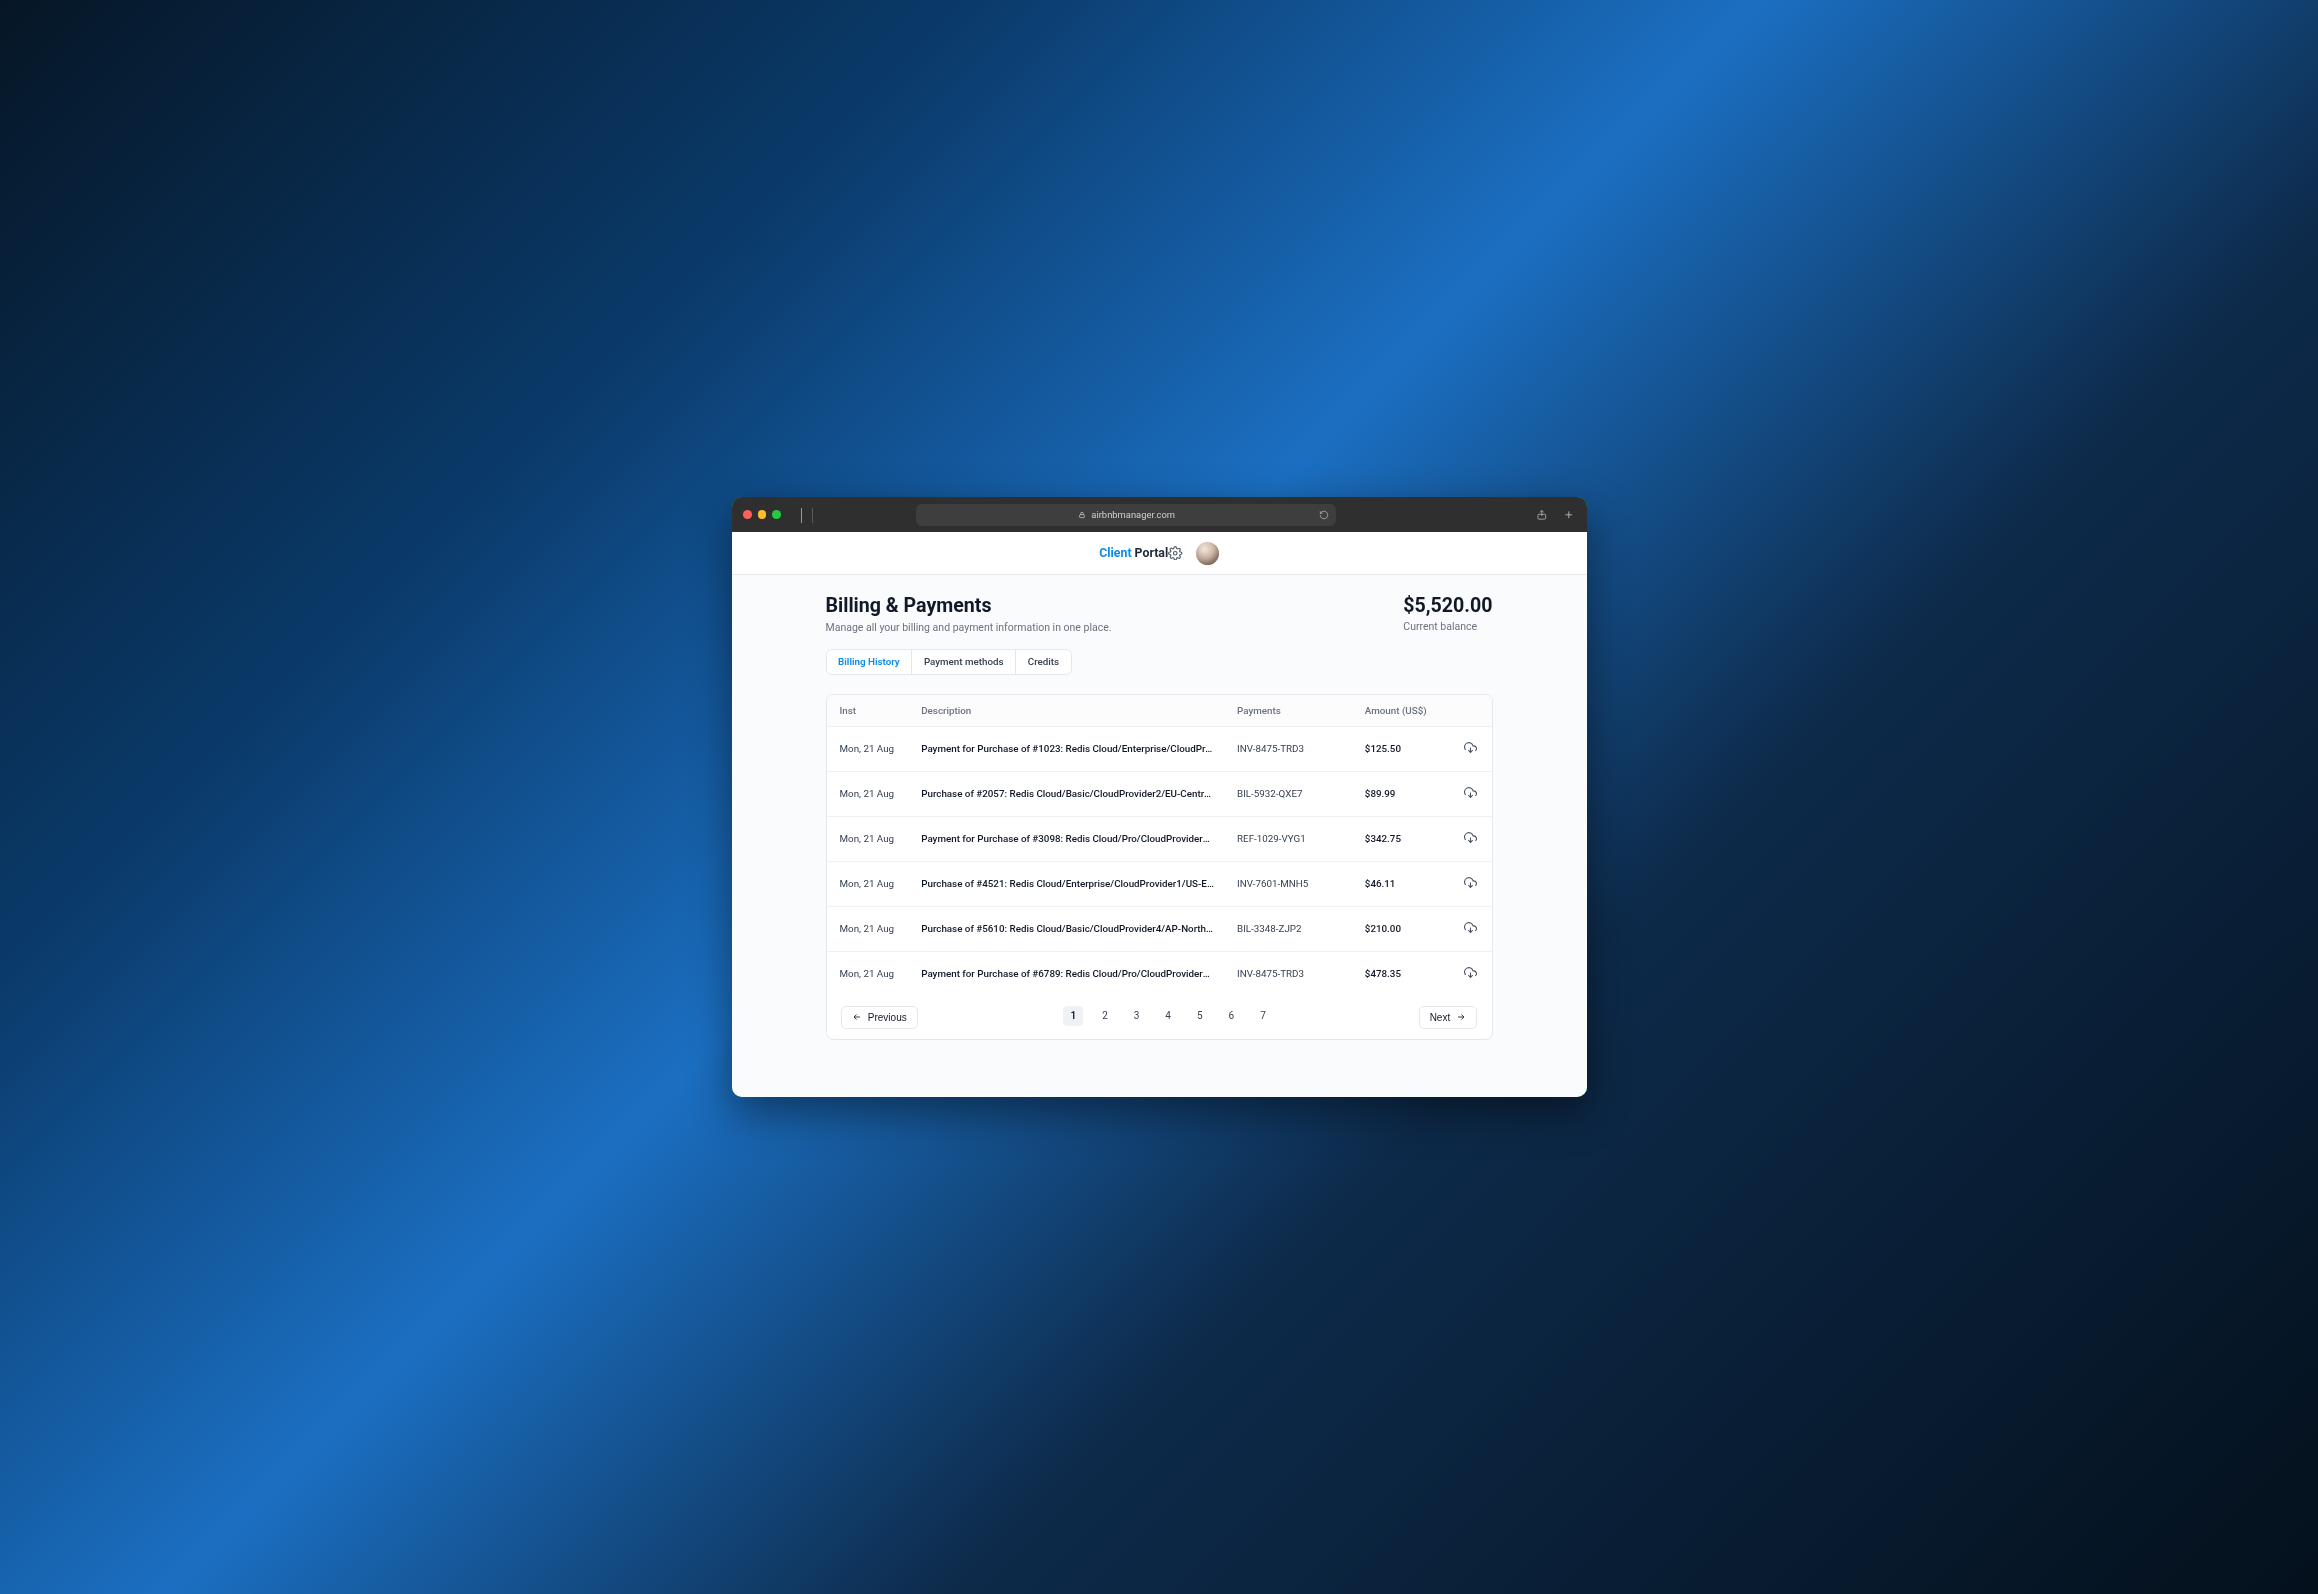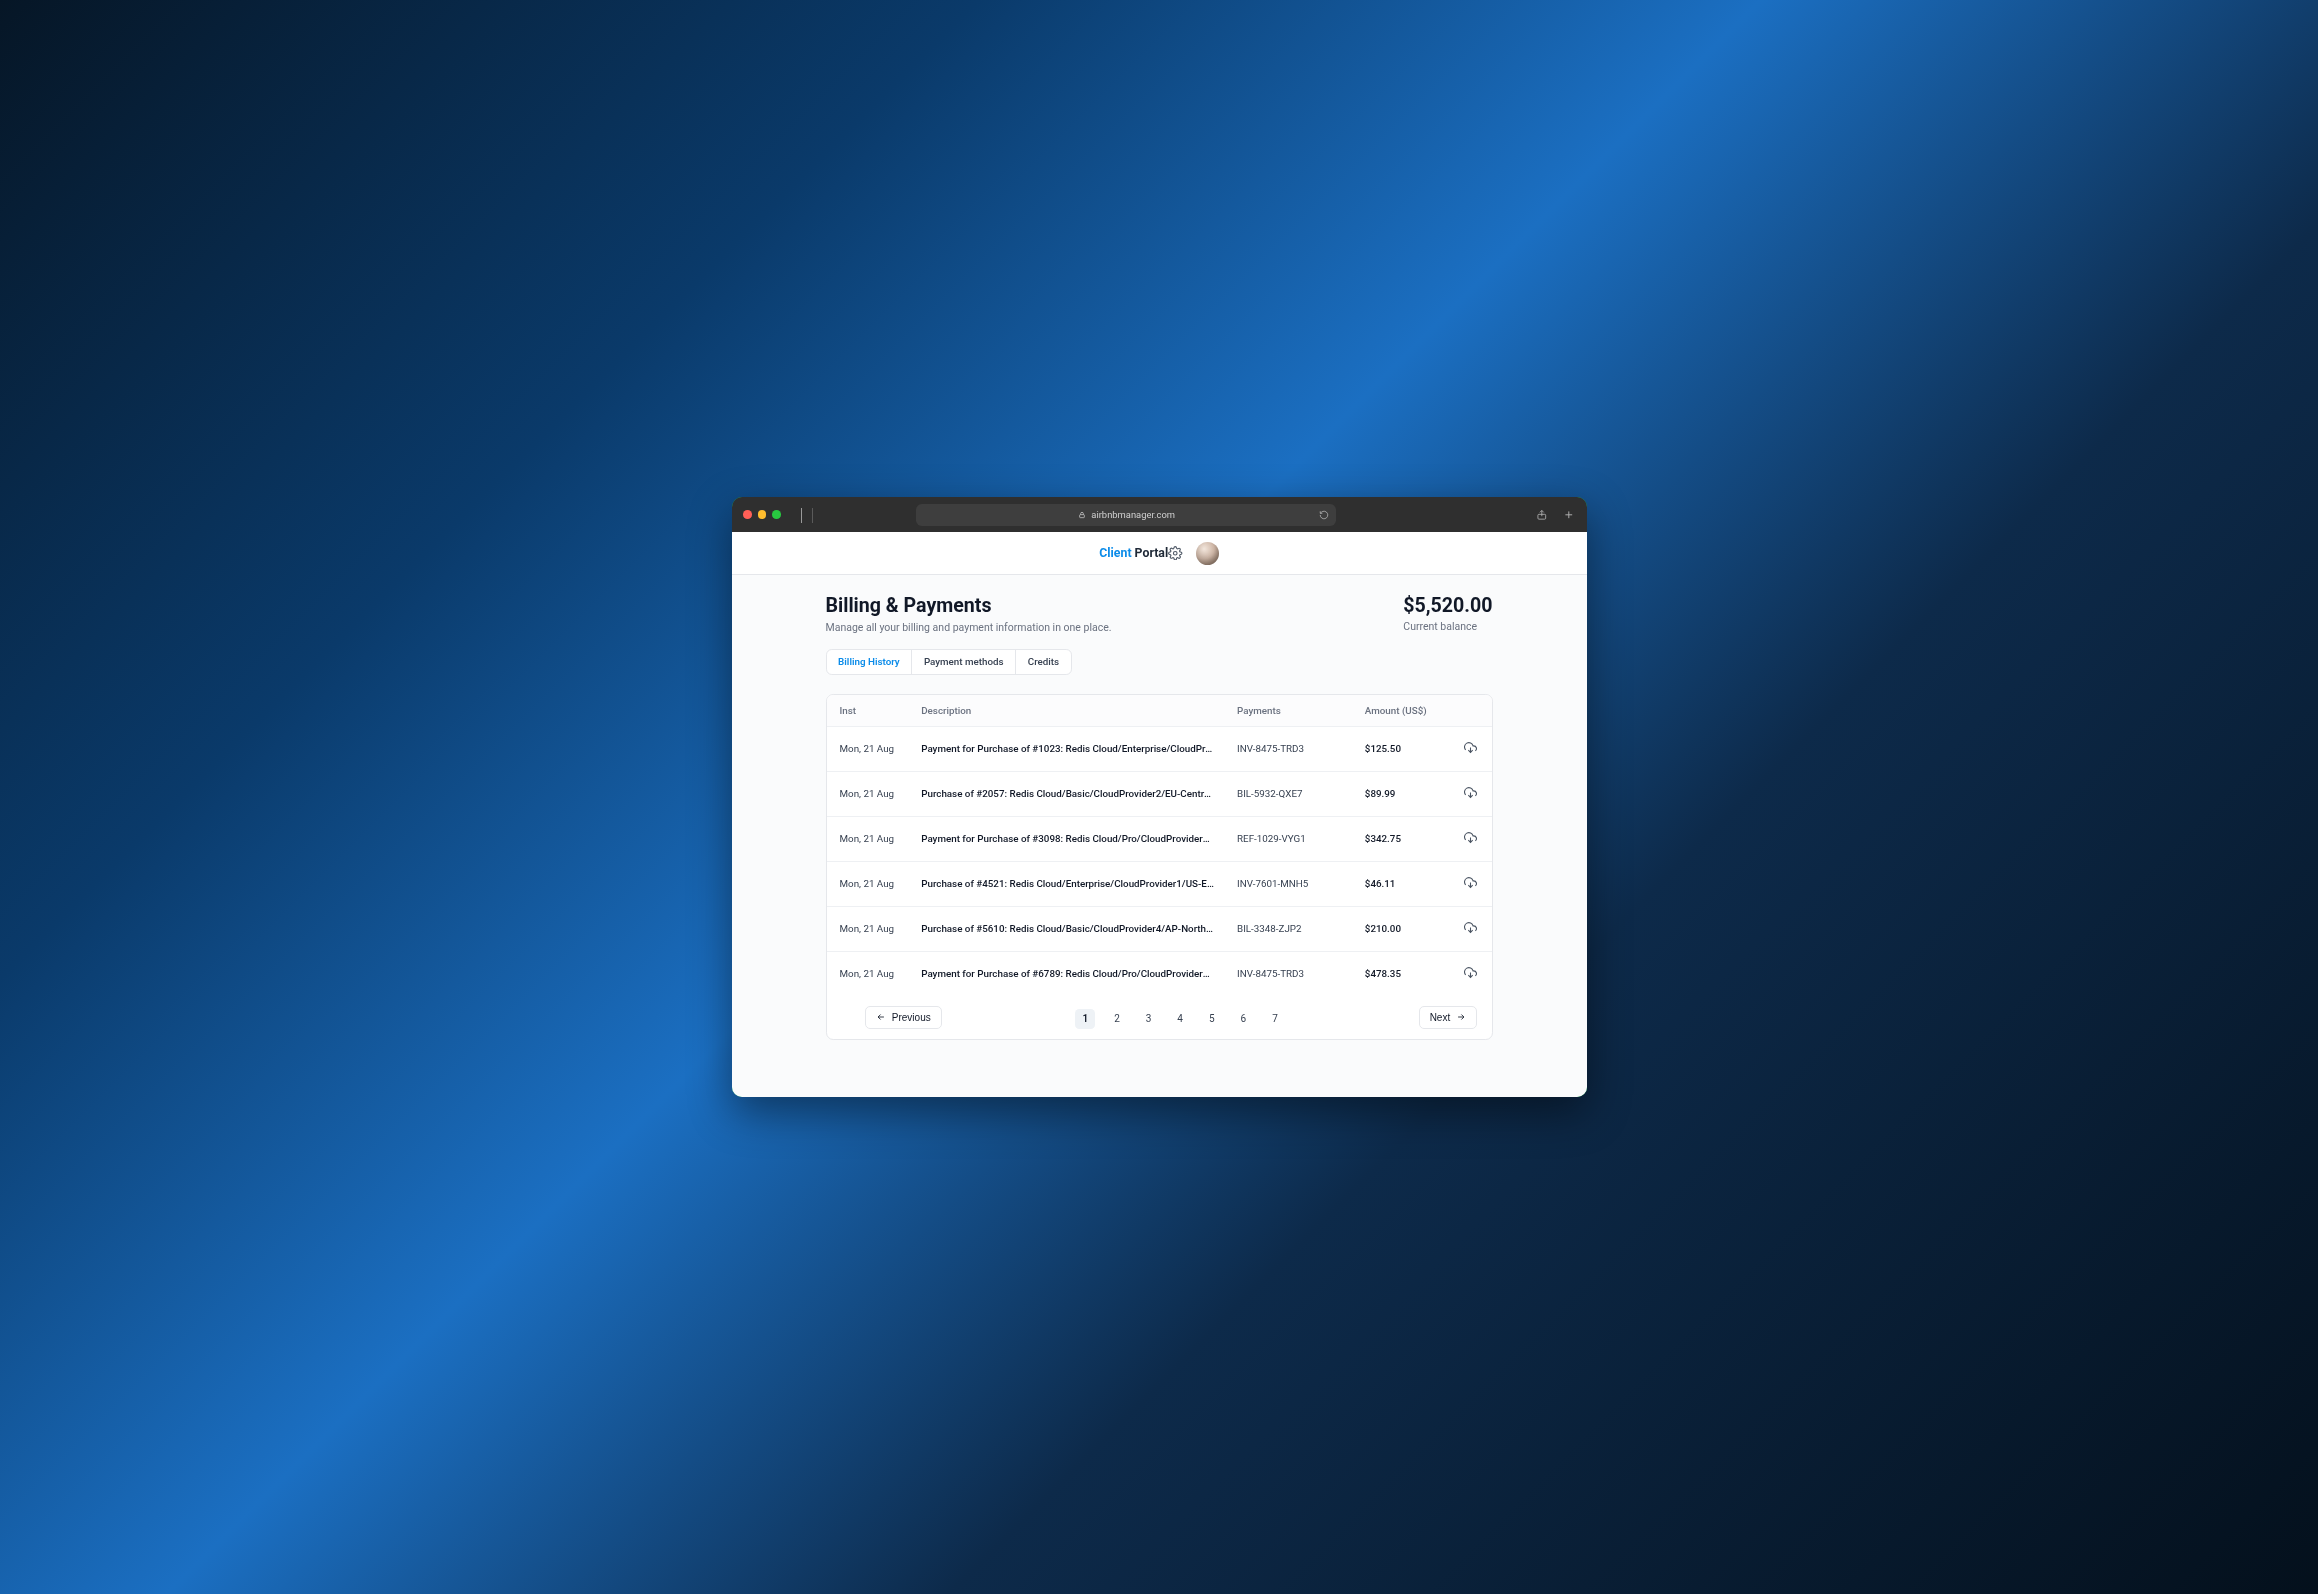--- a/index.html
+++ b/index.html
@@ -87,21 +87,21 @@
 
   .card { background:#fff; border:0.7px solid #e5e7eb; border-radius:7.2px; overflow:hidden; }
   table { width:100%; border-collapse:collapse; }
   thead th { text-align:left; font-weight:500; font-size:9.8px; color:#6b7280; padding:10px 11.6px; background:#fcfcfd; border-bottom:0.7px solid #eef0f3;}
   tbody td { padding:14.5px 11.6px; font-size:9.8px; color:#374151; border-bottom:0.7px solid #eef0f3; vertical-align:middle;}
   tbody tr:last-child td { border-bottom:none; }
   td.desc { color:#111827; font-weight:500; max-width:290px; white-space:nowrap; overflow:hidden; text-overflow:ellipsis; }
   td.amount { font-weight:500; color:#111827; }
   .dl-btn { width:13px; height:13px; color:#4b5563; cursor:pointer; }
 
-  .pager-row { display:flex; align-items:flex-end; justify-content:space-between; padding:10px 14.5px;margin-left:24px; }
+  .pager-row { display:flex; align-items:flex-start; justify-content:space-between; padding:10px 14.5px; }
   .page-btn { display:inline-flex; align-items:center; gap:5.8px; border:0.7px solid #e5e7eb; background:#fff; padding:5px 10px; border-radius:5px; font-size:10px; font-weight:500; color:#111827; cursor:pointer; }
   .page-numbers { display:flex; gap:11.6px; align-items:center; }
   .page-num { width:20px; height:20px; display:flex; align-items:center; justify-content:center; border-radius:4.3px; font-size:10px; color:#374151; cursor:pointer; }
   .page-num.active { background:#eef2f6; font-weight:600; color:#111827; }
   .arrow-sm { width:10px; height:10px; }
 
   th:nth-child(1), td:nth-child(1){ width:80px; padding-left:13px;}
   th:nth-child(2), td:nth-child(2){ width:304px;}
   th:nth-child(3), td:nth-child(3){ width:123px;}
   th:nth-child(4), td:nth-child(4){ width:94px;}

